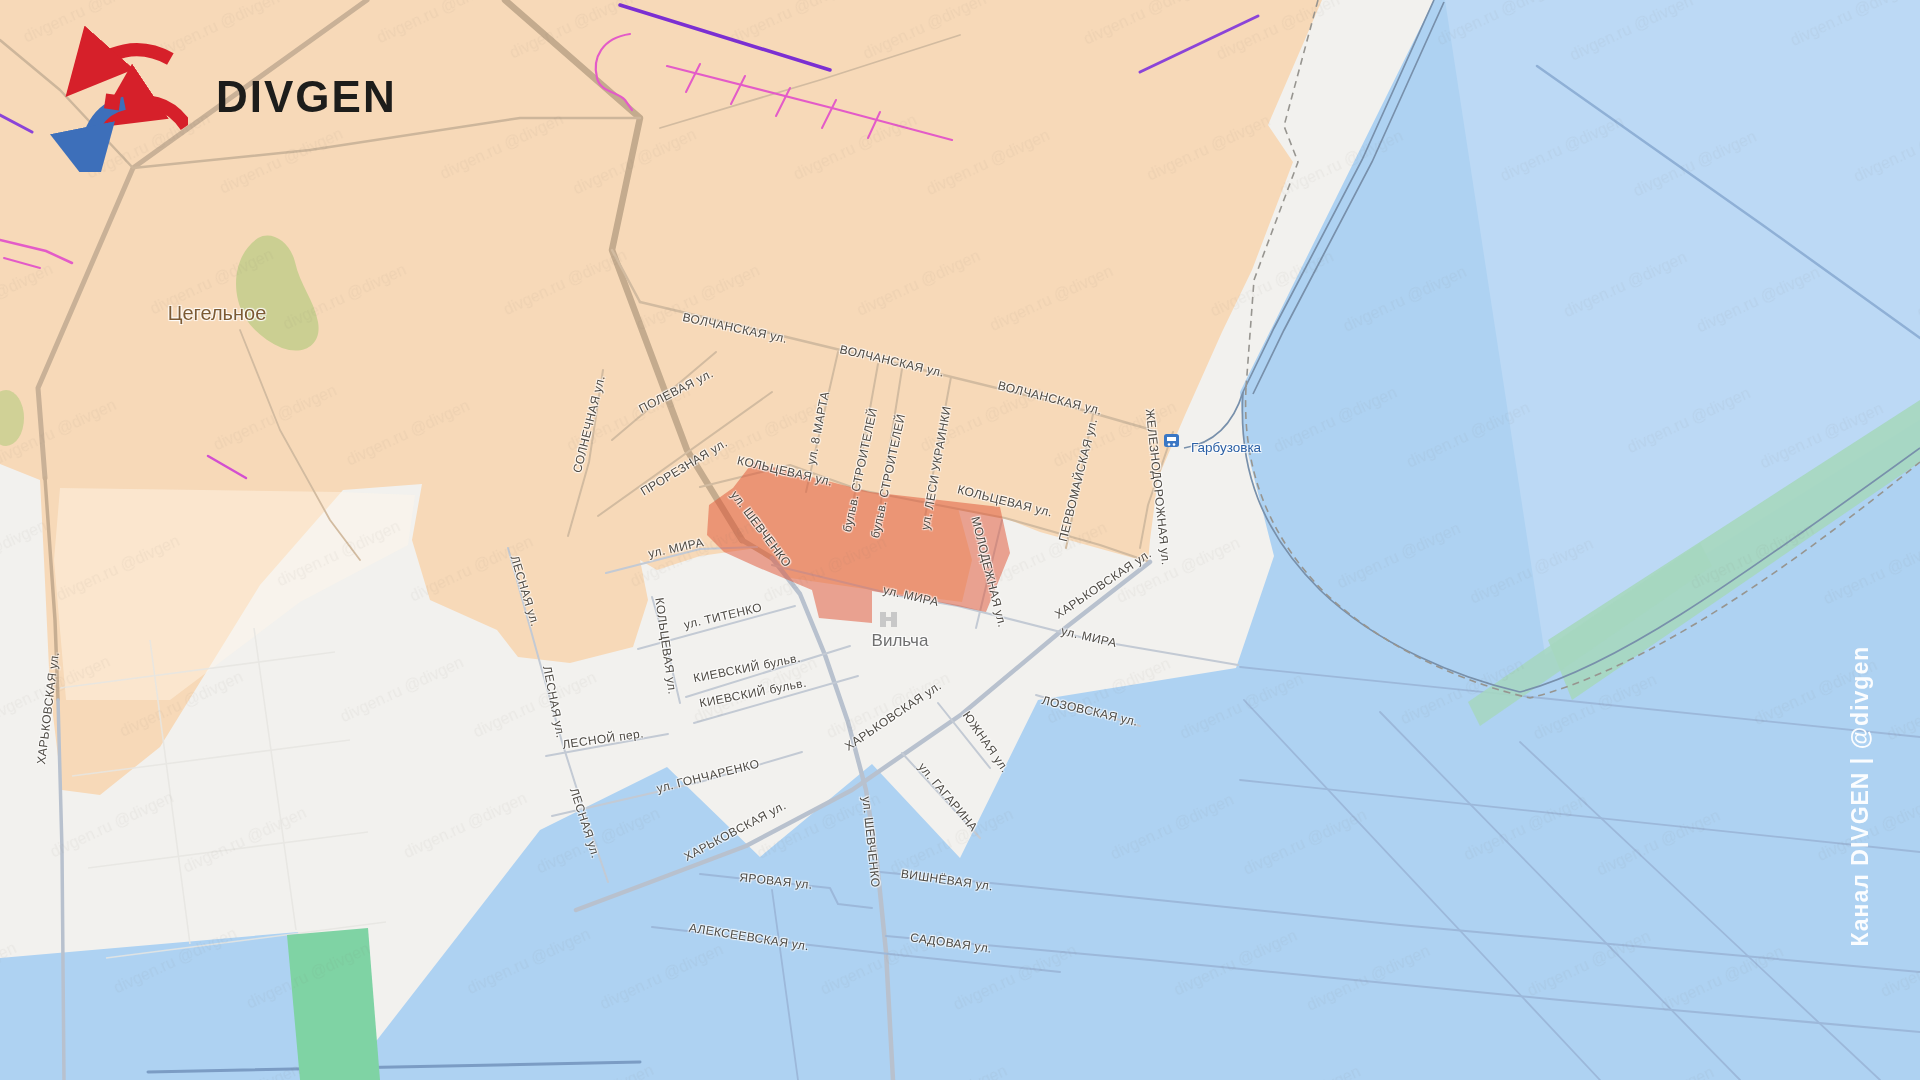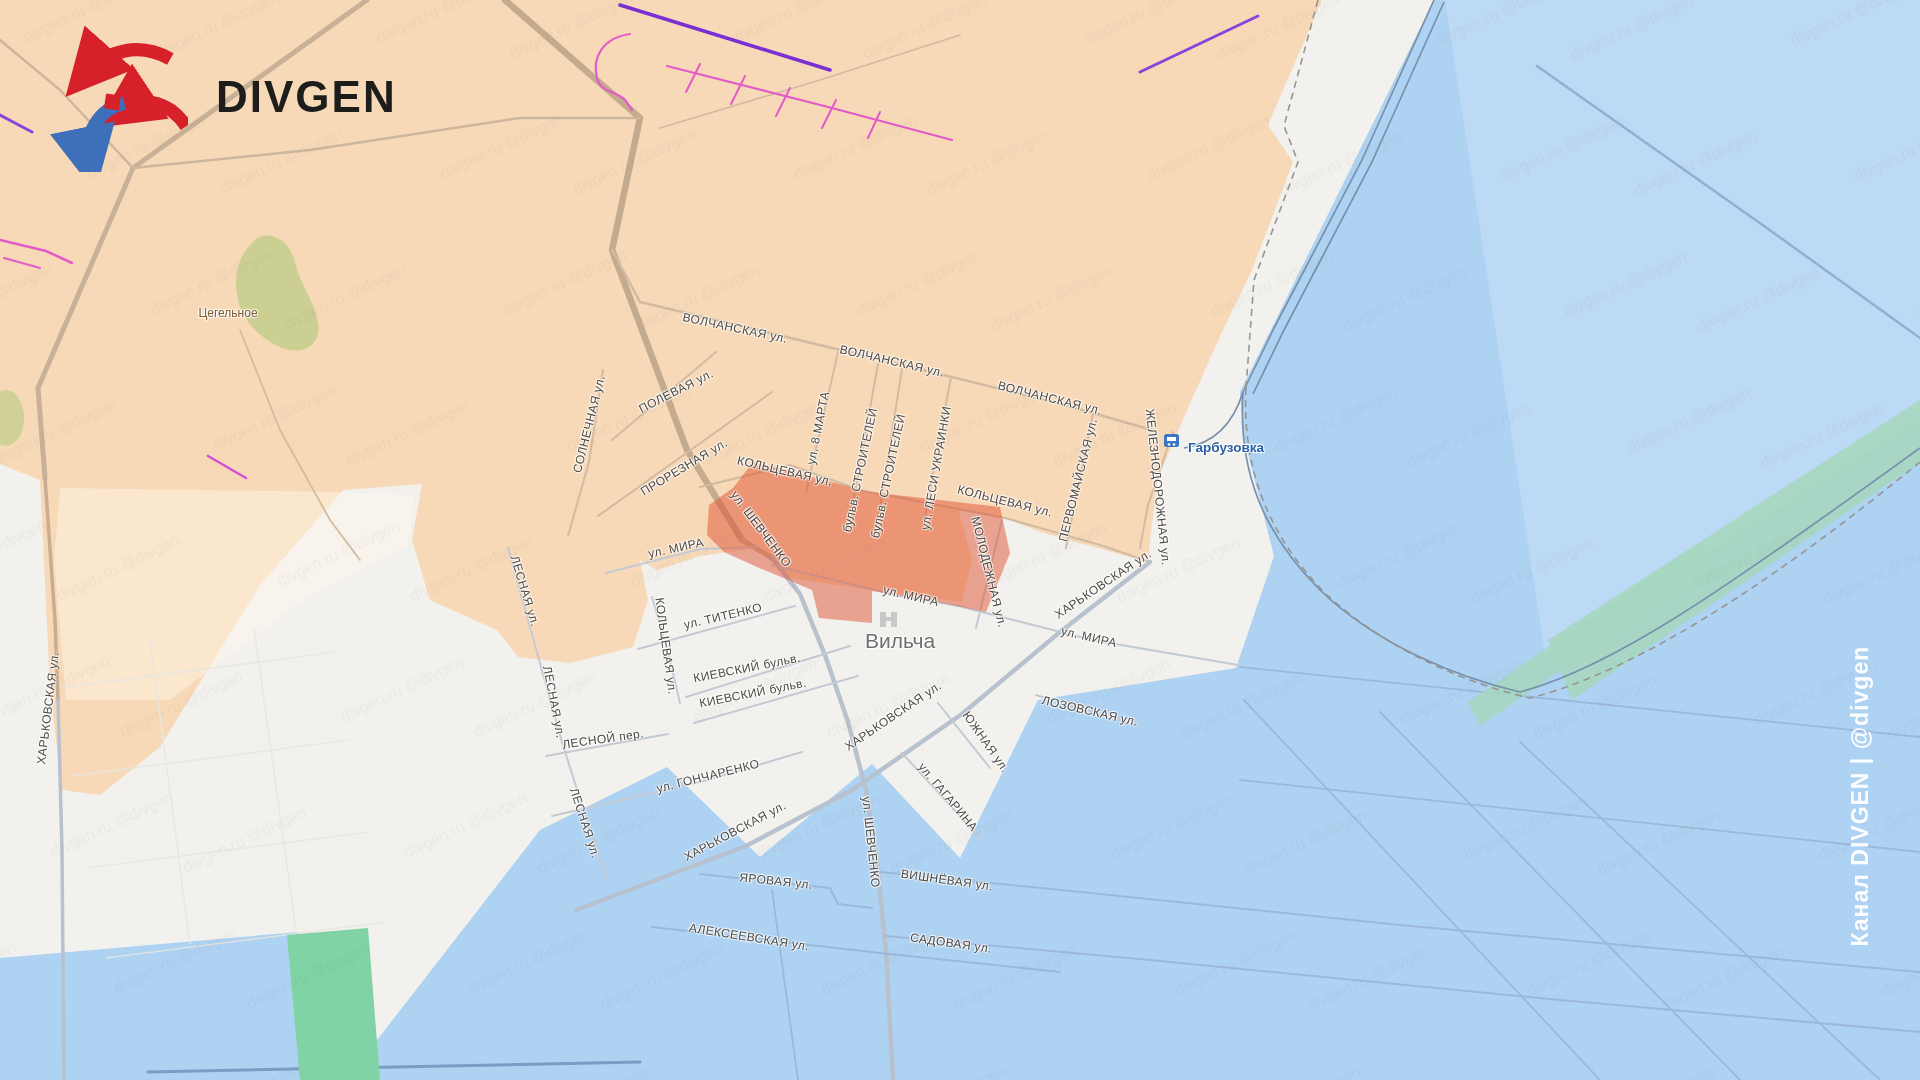--- a/index.html
+++ b/index.html
@@ -217,23 +217,23 @@
       <div class="street-label" style="left: 585px; top: 823px; transform: translate(-50%, -50%) rotate(72deg);">ЛЕСНАЯ ул.</div>
       <div class="street-label" style="left: 871px; top: 842px; transform: translate(-50%, -50%) rotate(84deg);">ул. ШЕВЧЕНКО</div>
       <div class="street-label" style="left: 48px; top: 708px; transform: translate(-50%, -50%) rotate(-83deg);">ХАРЬКОВСКАЯ ул.</div>
       <div class="street-label" style="left: 1090px; top: 711px; transform: translate(-50%, -50%) rotate(13deg);">ЛОЗОВСКАЯ ул.</div>
       <div class="street-label" style="left: 986px; top: 742px; transform: translate(-50%, -50%) rotate(55deg);">ЮЖНАЯ ул.</div>
       <div class="street-label" style="left: 948px; top: 797px; transform: translate(-50%, -50%) rotate(50deg);">ул. ГАГАРИНА</div>
       <div class="street-label" style="left: 947px; top: 880px; transform: translate(-50%, -50%) rotate(8deg);">ВИШНЁВАЯ ул.</div>
       <div class="street-label" style="left: 776px; top: 881px; transform: translate(-50%, -50%) rotate(6deg);">ЯРОВАЯ ул.</div>
       <div class="street-label" style="left: 951px; top: 943px; transform: translate(-50%, -50%) rotate(8deg);">САДОВАЯ ул.</div>
       <div class="street-label" style="left: 749px; top: 937px; transform: translate(-50%, -50%) rotate(9deg);">АЛЕКСЕЕВСКАЯ ул.</div>
-      <div class="place-label" style="left: 228px; top: 313px; font-size: 12px; color: rgb(124, 90, 51); font-weight: 400;">Цегельное</div>
-      <div class="place-label" style="left: 900px; top: 641px; font-size: 21px; color: rgb(111, 111, 111); font-weight: 400;">Вильча</div>
-      <div class="place-label" style="left: 1226px; top: 447px; font-size: 13.5px; color: rgb(42, 95, 165); font-weight: 700;">Гарбузовка</div>
+      <div class="place-label" style="left: 217px; top: 313px; font-size: 20px; color: rgb(124, 90, 51); font-weight: 400;">Цегельное</div>
+      <div class="place-label" style="left: 900px; top: 641px; font-size: 17px; color: rgb(111, 111, 111); font-weight: 400;">Вильча</div>
+      <div class="place-label" style="left: 1226px; top: 447px; font-size: 13.5px; color: rgb(42, 95, 165); font-weight: 400;">Гарбузовка</div>
     </div>
 
   <div id="logo">
     <svg width="150" height="150" viewBox="0 0 170 170">
       <defs>
         <marker id="ah-r" markerWidth="5" markerHeight="5" refX="2.6" refY="2.5" orient="auto">
           <path d="M0,0 L5,2.5 L0,5 Z" fill="#d6202a"></path>
         </marker>
         <marker id="ah-b" markerWidth="5" markerHeight="5" refX="2.6" refY="2.5" orient="auto">
           <path d="M0,0 L5,2.5 L0,5 Z" fill="#3d6fba"></path>

